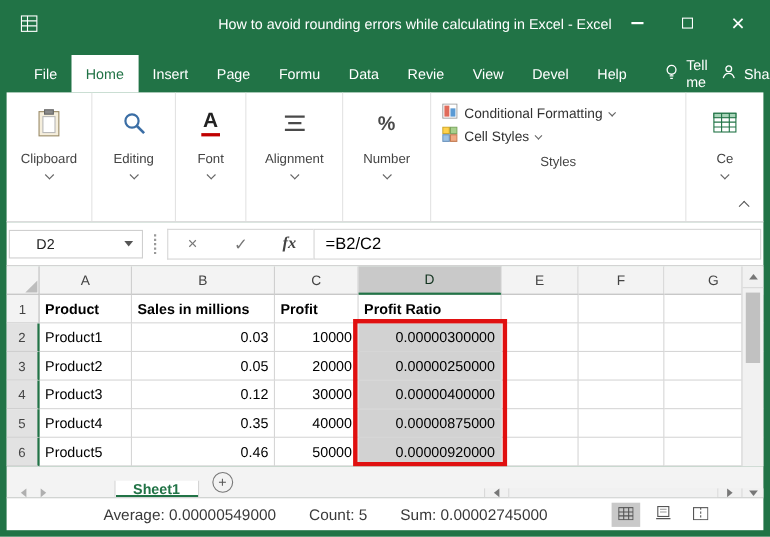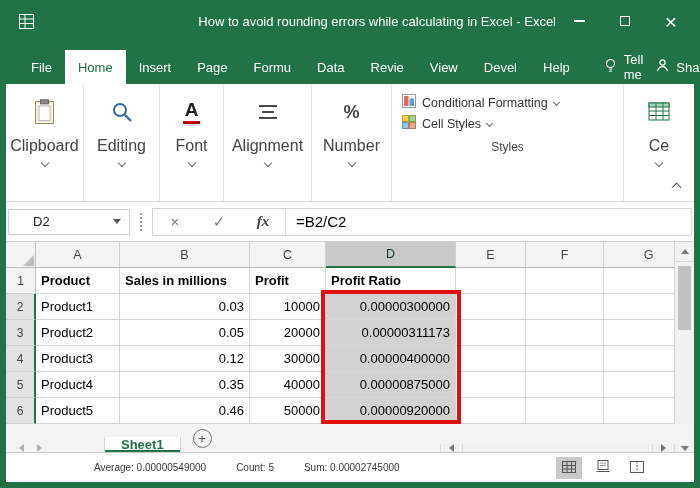--- a/index.html
+++ b/index.html
@@ -21,21 +21,21 @@
   .tabsrow{height:42px;display:flex;align-items:flex-end;color:#fff;font-size:13px;padding-left:12px}
   .tab{height:34px;display:flex;align-items:center;padding:0 13px}
   .tab.active{background:#fff;color:#217346}
   .tellme{display:flex;align-items:center;gap:6px;height:34px;padding:0 12px;margin-left:8px}
   .share-tab{margin-left:auto;margin-right:16px;display:flex;align-items:center;gap:6px;height:34px}
 
   
   .ribbon{height:118px;background:#fff;display:flex;position:relative;border-bottom:1px solid #d9d9d9;overflow:hidden}
   .rgroup{display:flex;flex-direction:column;align-items:center;padding-top:10px;border-right:1px solid #e3e3e3;flex-shrink:0}
   .gicon{height:36px;display:flex;align-items:center;justify-content:center}
-  .glabel{font-size:16px;color:#444;margin-top:7px}
+  .glabel{font-size:12px;color:#444;margin-top:7px}
   .gcaret{margin-top:5px}
   .chev{width:6px;height:6px;border-right:1.4px solid #666;border-bottom:1.4px solid #666;transform:rotate(45deg);display:inline-block}
   .chev.sm{width:5px;height:5px}
   .g-clipboard{width:78px}.g-editing{width:76px}.g-font{width:64px}.g-align{width:88px}.g-number{width:80px}
   .g-styles{width:232px;align-items:stretch;padding:8px 6px 0}
   .sitem{display:flex;align-items:center;gap:6px;font-size:12.5px;color:#333;height:21px;padding-left:4px}
   .styles-label{margin:6px auto 0;font-size:12px;color:#444}
   .g-cells{flex:1;min-width:56px;border-right:none}
   .collapse-btn{position:absolute;right:8px;bottom:6px;width:20px;height:16px;display:flex;align-items:center;justify-content:center}
   .chev-up{width:7px;height:7px;border-right:1.4px solid #555;border-bottom:1.4px solid #555;transform:rotate(-135deg)}
@@ -83,21 +83,21 @@
   .snav{width:18px;display:flex;align-items:center;justify-content:center;opacity:.55}
   .sheettab{margin-left:56px;padding:0 16px;background:#fff;display:flex;align-items:center;color:#217346;font-weight:bold;font-size:13px;border-left:1px solid #d4d4d4;border-right:1px solid #d4d4d4;box-shadow:inset 0 -2px 0 #217346}
   .addsheet{width:19px;height:19px;border-radius:50%;border:1px solid #777;color:#555;display:flex;align-items:center;justify-content:center;font-size:13px;margin:auto 0 auto 12px;line-height:1}
   .hscroll{margin-left:auto;display:flex;align-items:stretch}
   .hbtn{width:22px;background:#f1f1f1;border-left:1px solid #d9d9d9;display:flex;align-items:center;justify-content:center}
   .htrack{width:190px;background:#f1f1f1;border-left:1px solid #d9d9d9;position:relative}
   .hthumb{position:absolute;top:4px;bottom:4px;left:3px;width:162px;background:#c1c1c1}
   .vdown{width:20px;background:#f1f1f1;border-left:1px solid #d9d9d9;display:flex;align-items:center;justify-content:center}
 
   
-  .statusbar{height:30px;background:#fff;border-top:1px solid #cfcfcf;display:flex;align-items:center;font-size:10px;color:#3a3a3a}
+  .statusbar{height:30px;background:#fff;border-top:1px solid #cfcfcf;display:flex;align-items:center;font-size:14px;color:#3a3a3a}
   .stats{margin-left:88px;display:flex;gap:30px;white-space:nowrap}
   .viewbtns{margin-left:auto;margin-right:44px;display:flex;gap:8px}
   .vbtn{width:26px;height:22px;display:flex;align-items:center;justify-content:center}
   .vbtn.active{background:#c9c9c9}
 </style>
 </head>
 <body>
 
 <div class="window">
 
@@ -288,21 +288,21 @@
       <div class="cell wD num selc">0.00000300000</div>
       <div class="cell wE"></div>
       <div class="cell wF"></div>
       <div class="cell wG"></div>
     </div>
     <div class="grow">
       <div class="rh sel">3</div>
       <div class="cell wA">Product2</div>
       <div class="cell wB num">0.05</div>
       <div class="cell wC num">20000</div>
-      <div class="cell wD num selc">0.00000311173</div>
+      <div class="cell wD num selc">0.00000250000</div>
       <div class="cell wE"></div>
       <div class="cell wF"></div>
       <div class="cell wG"></div>
     </div>
     <div class="grow">
       <div class="rh sel">4</div>
       <div class="cell wA">Product3</div>
       <div class="cell wB num">0.12</div>
       <div class="cell wC num">30000</div>
       <div class="cell wD num selc">0.00000400000</div>

